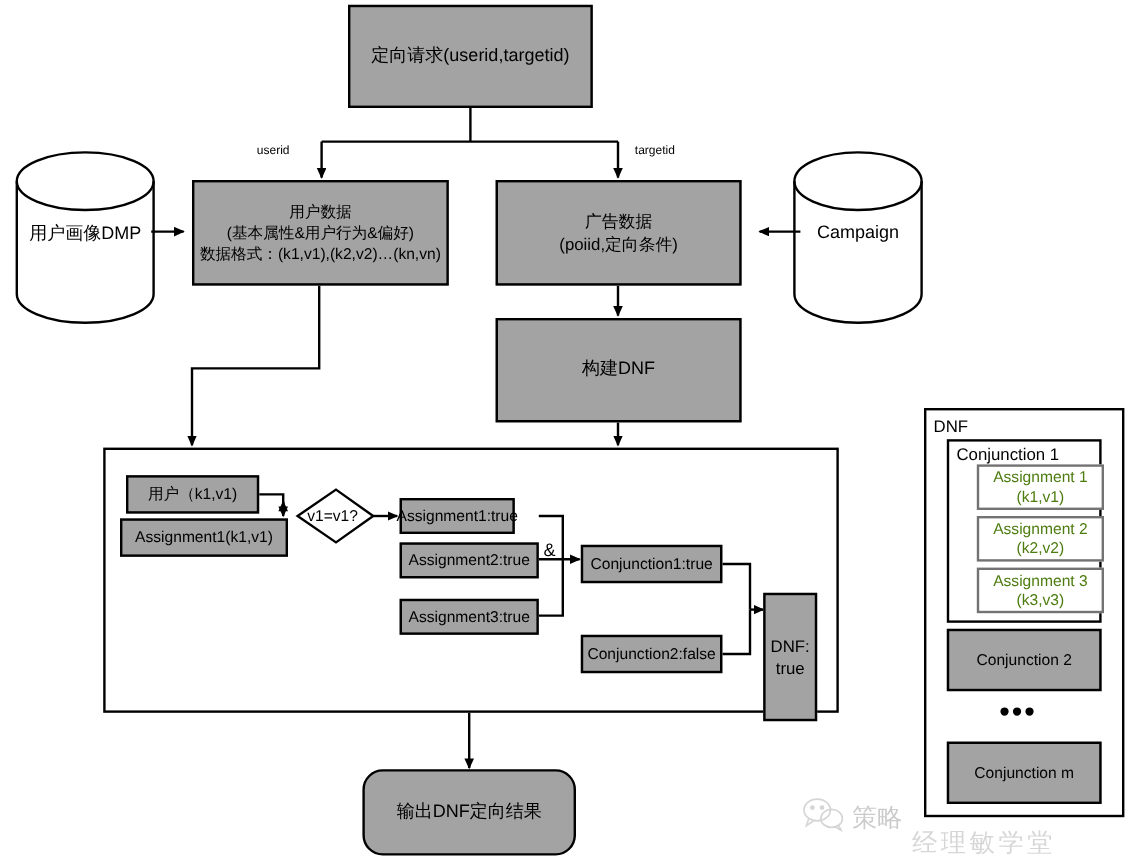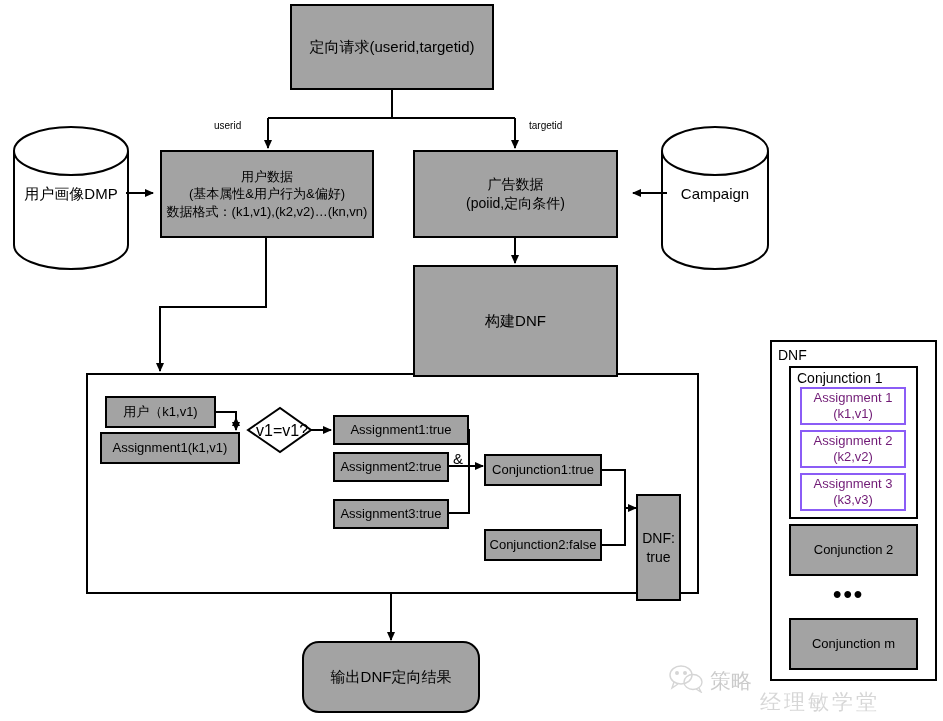--- a/index.html
+++ b/index.html
@@ -70,51 +70,52 @@
   .conj-label {
     position: absolute;
     font-size: 14px;
     color: #000000;
     z-index: 4;
     white-space: nowrap;
   }
   .assign-box {
     position: absolute;
     box-sizing: border-box;
-    border: 2px solid #8b5cf6;
+    border: 2px solid #737373;
     background: #ffffff;
     display: flex;
     flex-direction: column;
     align-items: center;
     justify-content: center;
     font-size: 13px;
     line-height: 1.25;
     z-index: 4;
-    color: #701a75;
+    color: #4d7c0f;
+    margin-left: 14px;
   }
   .ellipsis-dots {
     position: absolute;
     font-size: 24px;
     font-weight: bold;
     letter-spacing: 2px;
     color: #000000;
     z-index: 4;
   }
   .cyl-text {
     position: absolute;
     z-index: 4;
     font-size: 15px;
     color: #000000;
     text-align: center;
     white-space: nowrap;
   }
   .diamond-text {
     position: absolute;
     z-index: 5;
-    font-size: 16px;
+    font-size: 13px;
     color: #000000;
     white-space: nowrap;
   }
   .amp-label {
     position: absolute;
     z-index: 5;
     font-size: 15px;
     color: #000000;
   }
   .watermark {
@@ -218,37 +219,37 @@
 
   <div class="node" style="left:413px; top:150px; width:205px; height:88px; font-size:14px;">
     <span class="ln">广告数据</span>
     <span class="ln">(poiid,定向条件)</span>
   </div>
 
   <div class="cyl-text" style="left:0px; top:185px; width:142px;">用户画像DMP</div>
 
   <div class="cyl-text" style="left:645px; top:185px; width:140px;">Campaign</div>
 
-  <div class="node" style="left:413px; top:265px; width:205px; height:112px; font-size:15px;">
+  <div class="node" style="left:413px; top:265px; width:205px; height:87px; font-size:15px;">
     <span class="ln">构建DNF</span>
   </div>
 
   <div class="panel" style="left:86px; top:373px; width:613px; height:221px;"></div>
 
   <div class="node" style="left:105px; top:396px; width:111px; height:32px; font-size:13px;">
     <span class="ln">用户（k1,v1)</span>
   </div>
 
   <div class="node" style="left:100px; top:432px; width:140px; height:32px; font-size:13px;">
     <span class="ln">Assignment1(k1,v1)</span>
   </div>
 
   <div class="diamond-text" style="left:256px; top:422px;">v1=v1?</div>
 
-  <div class="node" style="left:333px; top:415px; width:136px; height:30px; font-size:13px;">
+  <div class="node" style="left:333px; top:415px; width:96px; height:30px; font-size:13px;">
     <span class="ln">Assignment1:true</span>
   </div>
 
   <div class="node" style="left:333px; top:452px; width:116px; height:30px; font-size:13px;">
     <span class="ln">Assignment2:true</span>
   </div>
 
   <div class="node" style="left:333px; top:499px; width:116px; height:30px; font-size:13px;">
     <span class="ln">Assignment3:true</span>
   </div>

